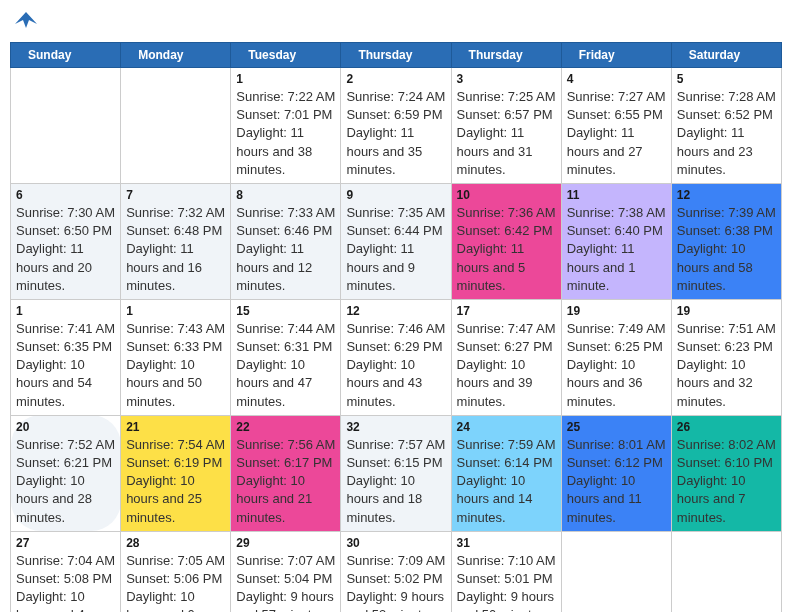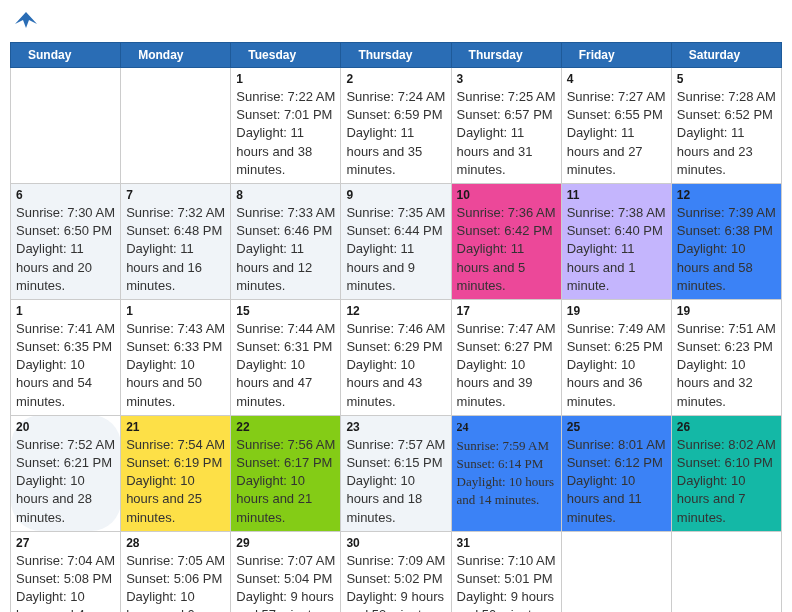--- a/index.html
+++ b/index.html
@@ -210,29 +210,29 @@
       </tr>
       <tr>
         <td style="background: rgb(240, 244, 248); border-radius: 30px;">
           <div class="day-number">20</div>
           <div class="day-info">Sunrise: 7:52 AM<br>Sunset: 6:21 PM<br>Daylight: 10 hours and 28 minutes.</div>
         </td>
         <td style="background: #fde047;">
           <div class="day-number">21</div>
           <div class="day-info">Sunrise: 7:54 AM<br>Sunset: 6:19 PM<br>Daylight: 10 hours and 25 minutes.</div>
         </td>
-        <td style="background: #84cc16; margin-left: 19px;">
+        <td style="background: #ec4899; margin-left: 19px;">
           <div class="day-number">22</div>
           <div class="day-info">Sunrise: 7:56 AM<br>Sunset: 6:17 PM<br>Daylight: 10 hours and 21 minutes.</div>
         </td>
         <td style="background: rgb(240, 244, 248);">
-          <div class="day-number">23</div>
+          <div class="day-number">32</div>
           <div class="day-info">Sunrise: 7:57 AM<br>Sunset: 6:15 PM<br>Daylight: 10 hours and 18 minutes.</div>
         </td>
-        <td style="background: #3b82f6; font-family: Liberation Serif, serif;">
+        <td style="background: #7dd3fc;">
           <div class="day-number">24</div>
           <div class="day-info">Sunrise: 7:59 AM<br>Sunset: 6:14 PM<br>Daylight: 10 hours and 14 minutes.</div>
         </td>
         <td style="background: #3b82f6;">
           <div class="day-number">25</div>
           <div class="day-info">Sunrise: 8:01 AM<br>Sunset: 6:12 PM<br>Daylight: 10 hours and 11 minutes.</div>
         </td>
         <td style="background: #14b8a6;">
           <div class="day-number">26</div>
           <div class="day-info">Sunrise: 8:02 AM<br>Sunset: 6:10 PM<br>Daylight: 10 hours and 7 minutes.</div>

